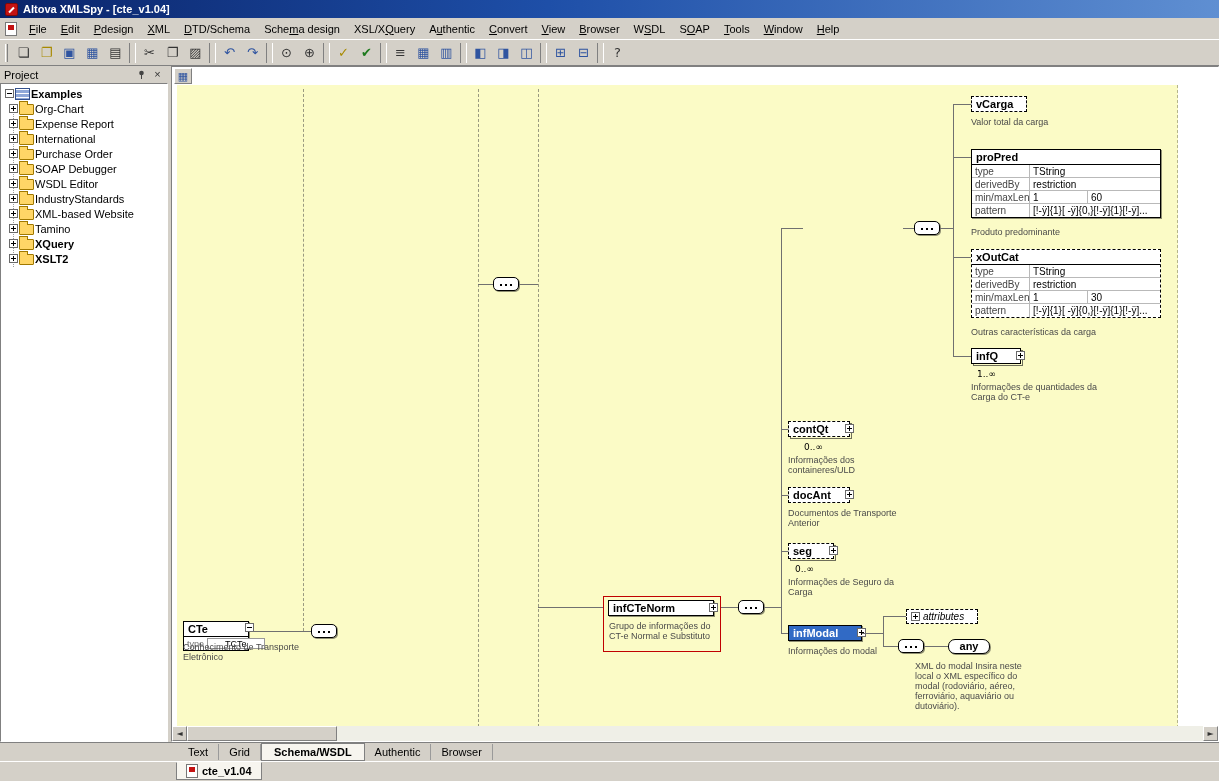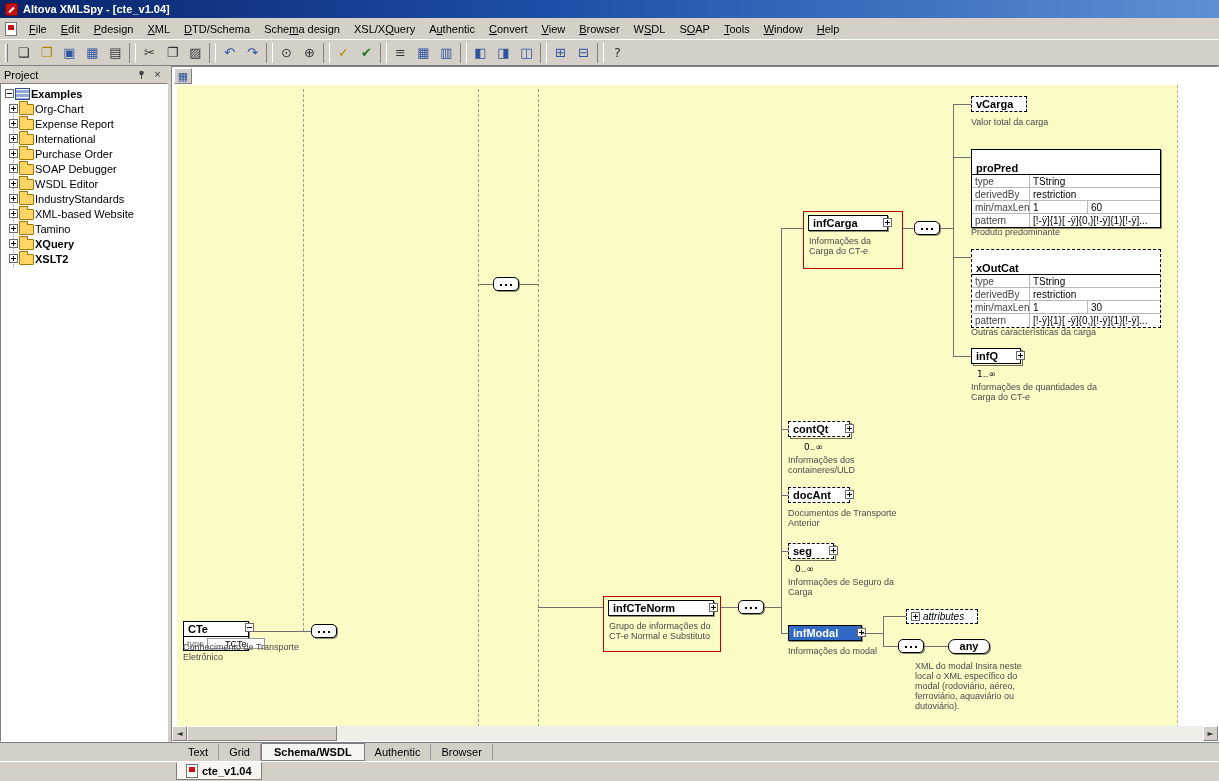--- a/index.html
+++ b/index.html
@@ -68,21 +68,21 @@
 .ebox.multi{box-shadow:2px 2px 0 -1px #FBFBC6,2px 2px 0 #6e6e5a}
 .ebox.sel{background:#316AC5;color:#fff}
 .seq{width:26px;height:14px;background:#fff;border:1px solid #000;border-radius:5px;box-shadow:1px 1px 0 #8f8f72}
 .seq::before{content:"";position:absolute;left:6px;top:6px;width:2px;height:2px;background:#000;box-shadow:5px 0 0 #000,10px 0 0 #000}
 .redbox{border:1px solid #C00000}
 .redbox .ebox,.redbox .desc{position:absolute}
 .desc{font-size:9px;line-height:10px;color:#4a4a4a}
 .occ{font-size:9px;color:#000;font-family:"DejaVu Sans",sans-serif}
 .ftable{background:#fff;border:1px solid #000;box-shadow:1px 1px 0 #8f8f72;font-size:10px}
 .ftable.dashed{border-style:dashed;box-shadow:none}
-.fhead{height:15px;font-weight:bold;font-size:11px;padding:12px 4px;border-bottom:1px solid #000;white-space:nowrap;overflow:hidden}
+.fhead{height:15px;font-weight:bold;font-size:11px;padding:1px 4px;border-bottom:1px solid #000;white-space:nowrap;overflow:hidden}
 .frow{display:flex;height:13px;border-bottom:1px solid #b9b9b9;align-items:center}
 .frow:last-child{border-bottom:none}
 .fl{width:58px;flex:none;padding:0 3px;color:#444;border-right:1px solid #b9b9b9;white-space:nowrap;overflow:hidden;height:100%;display:flex;align-items:center}
 .fv{flex:1;padding:0 3px;white-space:nowrap;overflow:hidden;height:100%;display:flex;align-items:center}
 .fv.half{flex:0 0 58px;border-right:1px solid #b9b9b9}
 .pill{height:15px;border:1px solid #000;border-radius:7px;background:#fff;display:flex;align-items:flex-start;justify-content:center;font-weight:bold;font-size:11px;box-shadow:1px 1px 0 #8f8f72}
 .attrbox{height:15px;border:1px dashed #000;background:#fff;display:flex;align-items:center;gap:3px;padding:0 4px;font-style:italic;font-size:10px;white-space:nowrap}
 .cte-group{width:66px}
 .cte-group .ebox{position:static;width:66px}
 .typerow{width:66px;height:14px;background:#fff;border:1px solid #000;border-top:none;display:flex;align-items:center;gap:3px;padding:0 3px;font-size:9px}
@@ -407,27 +407,20 @@
               <span class="pm plus edge"></span>
             </div>
             <div class="desc" style="left:5px;top:24px;width:106px">Grupo de informações do CT-e Normal e Substituto</div>
           </div>
           <div class="hl" style="left:544px;top:522px;width:17px"></div>
           <div class="seq" style="left:561px;top:515px"></div>
           <div class="hl" style="left:587px;top:522px;width:17px"></div>
           <div class="vl" style="left:604px;top:143px;height:405px"></div>
 
           <div class="hl" style="left:604px;top:143px;width:22px"></div>
-          <div class="redbox" style="left:626px;top:126px;width:100px;height:58px">
-            <div class="ebox" style="left:4px;top:3px;width:80px">
-              <span class="nm">infCarga</span>
-              <span class="pm plus edge"></span>
-            </div>
-            <div class="desc" style="left:5px;top:24px;width:88px">Informações da Carga do CT-e</div>
-          </div>
           <div class="hl" style="left:726px;top:143px;width:11px"></div>
           <div class="seq" style="left:737px;top:136px"></div>
           <div class="hl" style="left:763px;top:143px;width:13px"></div>
           <div class="vl" style="left:776px;top:19px;height:252px"></div>
 
           <div class="hl" style="left:776px;top:19px;width:18px"></div>
           <div class="ebox dashed" style="left:794px;top:11px;width:56px">
             <span class="nm">vCarga</span>
           </div>
           <div class="desc" style="left:794px;top:32px;width:110px">Valor total da carga</div>

